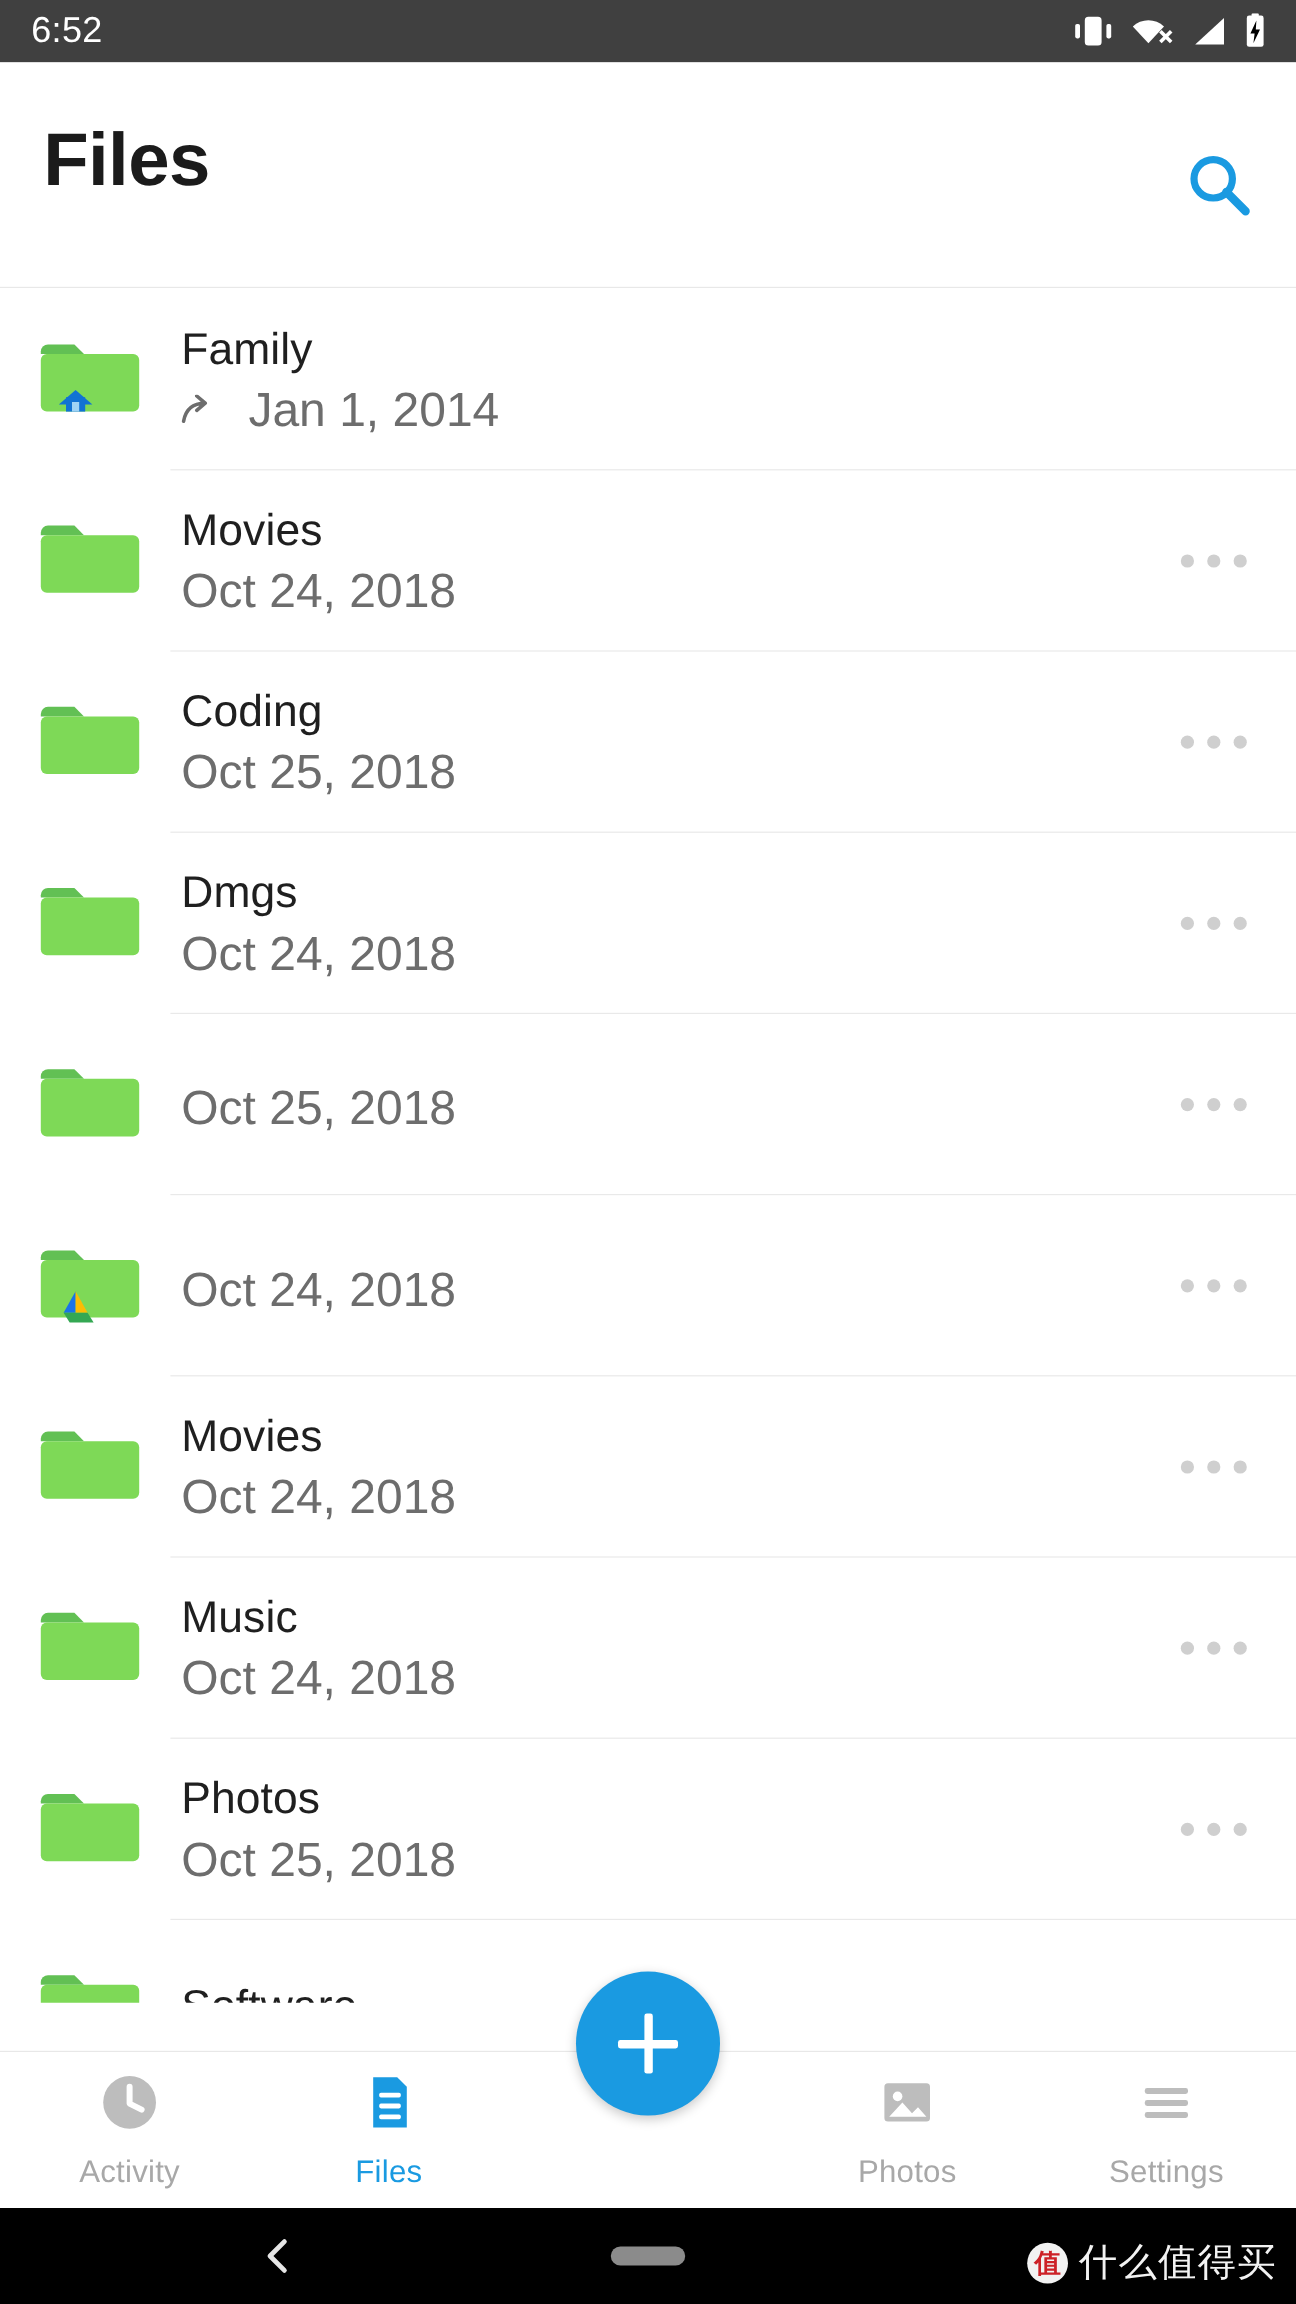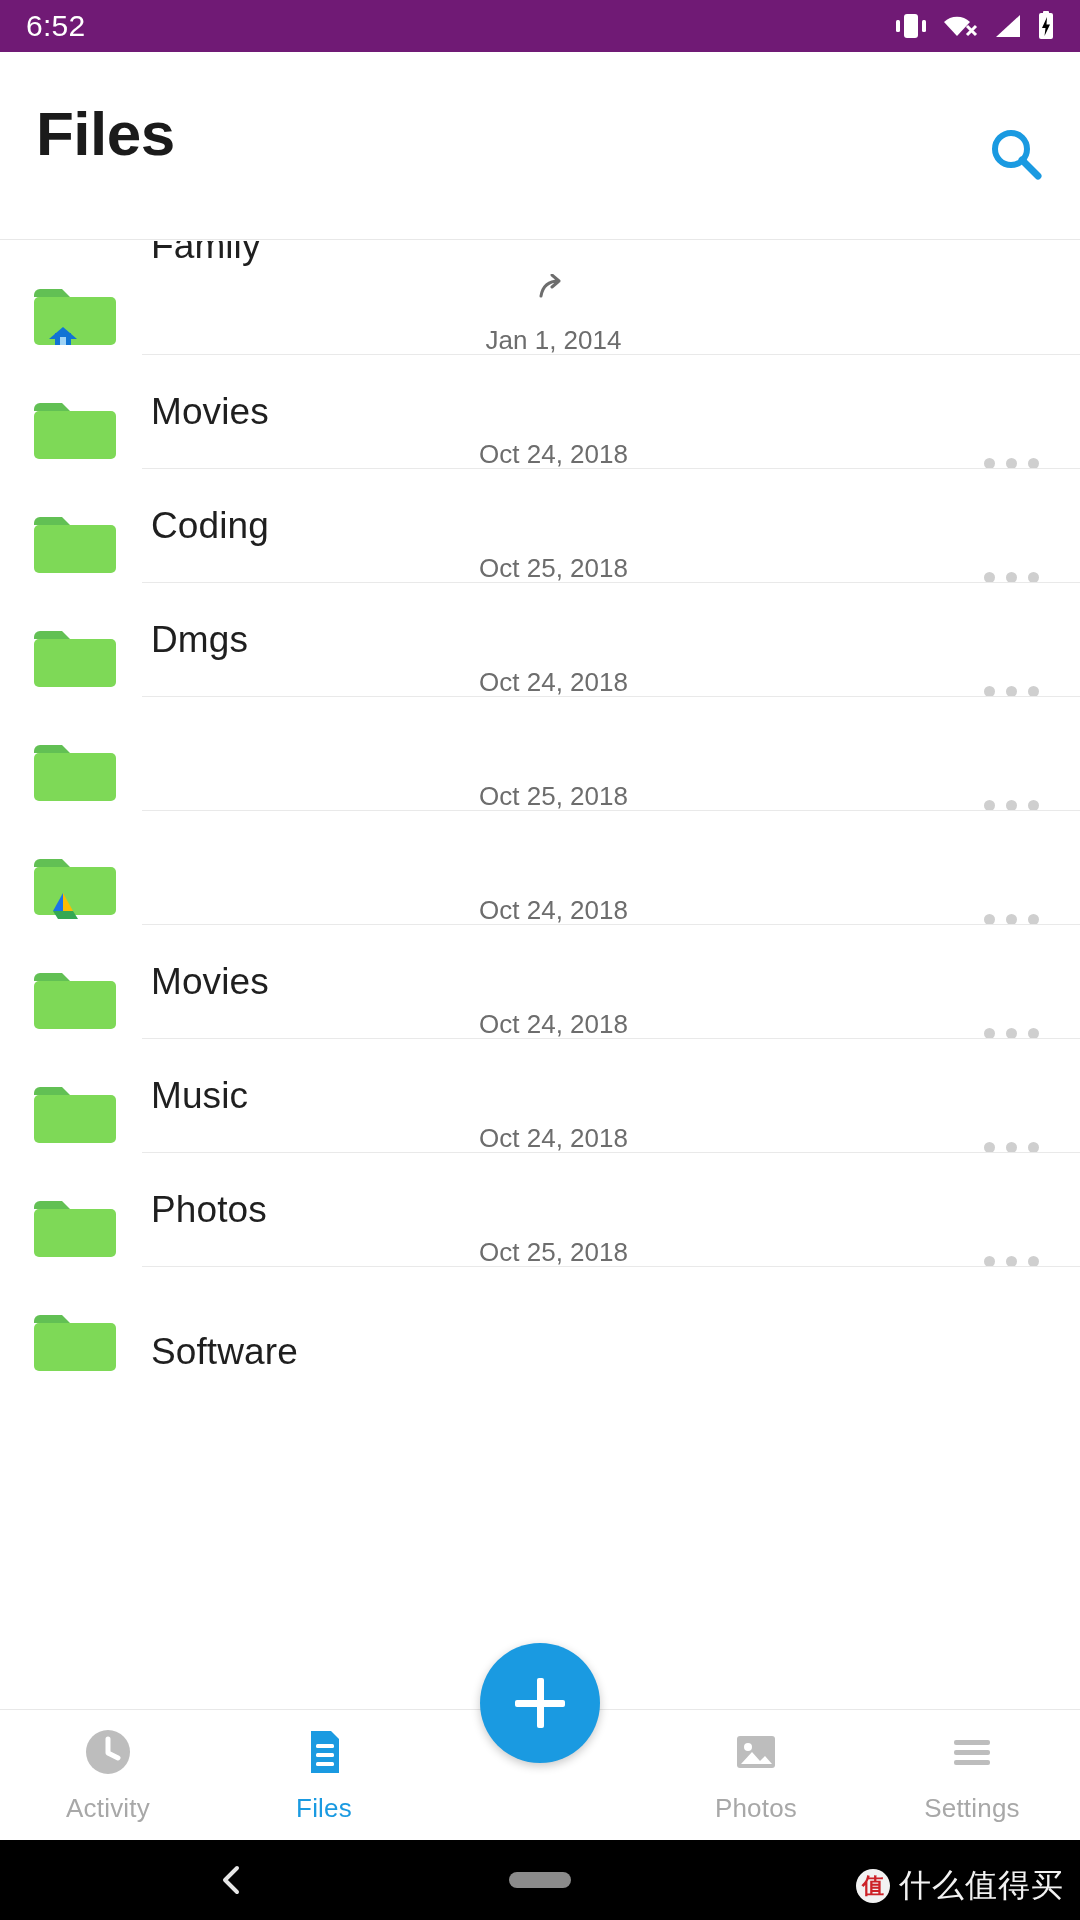--- a/index.html
+++ b/index.html
@@ -15,21 +15,21 @@
     font-family: "Liberation Sans", sans-serif;
     -webkit-font-smoothing: antialiased;
   }
 
   
   .statusbar {
     position: absolute;
     top: 0; left: 0;
     width: 1080px;
     height: 52px;
-    background: #701a75;
+    background: #404040;
     display: flex;
     align-items: center;
     justify-content: space-between;
     box-sizing: border-box;
     padding: 0 24px 0 26px;
   }
   .status-time {
     color: #ffffff;
     font-size: 30px;
     letter-spacing: 0.3px;
@@ -78,24 +78,24 @@
     position: absolute;
     top: 241px;
     left: 0;
     width: 1080px;
     height: 1428px;
     overflow: hidden;
     background: #ffffff;
   }
   .row {
     position: relative;
-    height: 114px;
+    height: 151px;
     box-sizing: border-box;
     display: flex;
-    align-items: flex-end;
+    align-items: center;
   }
   .row .sep {
     position: absolute;
     left: 142px;
     right: 0;
     bottom: 0;
     height: 1px;
     background: #e9e9e9;
   }
   .folder-ico {
@@ -115,25 +115,24 @@
     color: #1f1f1f;
     line-height: 1.18;
     letter-spacing: 0.1px;
     white-space: nowrap;
   }
   .row-sub {
     display: flex;
     align-items: center;
     gap: 26px;
     margin-top: 7px;
-    font-size: 26px;
+    font-size: 40px;
     color: #6d6d6d;
     line-height: 1.1;
     white-space: nowrap;
-    flex-direction: column;
   }
   .shared-ico { line-height: 0; }
   .overflow {
     width: 110px;
     flex: 0 0 auto;
     display: flex;
     align-items: center;
     justify-content: center;
     gap: 11px;
     cursor: pointer;

